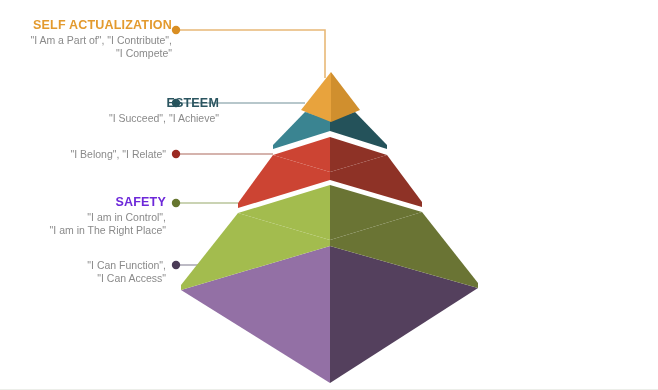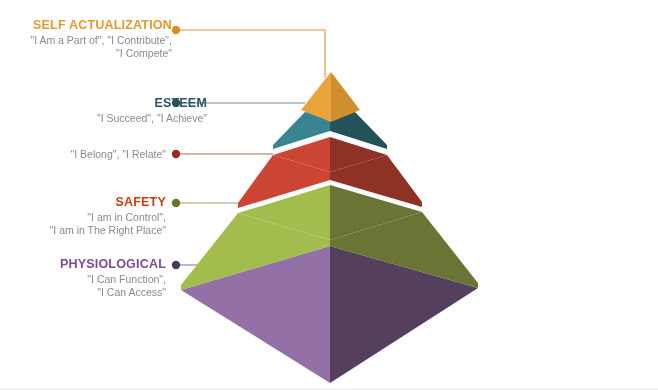--- a/index.html
+++ b/index.html
@@ -39,21 +39,21 @@
   .label-sub {
     display: block;
     font-size: 10.5px;
     color: #8a8a8a;
     margin-top: 2px;
     white-space: pre-line;
     line-height: 1.25;
   }
   
   #lbl-self   { left: 0px;  top: 18px;  width: 172px; }
-  #lbl-esteem { left: 0px;  top: 96px;  width: 166px; padding-left: 41px; }
+  #lbl-esteem { left: 12px;  top: 96px;  width: 166px; padding-left: 41px; }
   #lbl-belong { left: 0px;  top: 146px; width: 166px; }
   #lbl-safety { left: 0px;  top: 195px; width: 166px; }
   #lbl-physio { left: 0px;  top: 257px; width: 166px; }
   .bottom-rule {
     position: absolute;
     left: 0;
     bottom: 0;
     width: 658px;
     height: 1px;
     background: #eceee9;
@@ -123,26 +123,25 @@
   <div class="label-block" id="lbl-esteem">
     <span class="label-title" style="color: rgb(43, 85, 96);">ESTEEM</span>
     <span class="label-sub">"I Succeed", "I Achieve"</span>
   </div>
 
   <div class="label-block" id="lbl-belong">
     <span class="label-sub">"I Belong", "I Relate"</span>
   </div>
 
   <div class="label-block" id="lbl-safety">
-    <span class="label-title" style="color: #c2410c;">SAFETY</span>
+    <span class="label-title" style="color: #6d28d9;">SAFETY</span>
     <span class="label-sub">"I am in Control",
 "I am in The Right Place"</span>
   </div>
 
   <div class="label-block" id="lbl-physio">
-    <span class="label-title" style="color: rgb(123, 76, 150);">PHYSIOLOGICAL</span>
     <span class="label-sub">"I Can Function",
 "I Can Access"</span>
   </div>
 
   <div class="bottom-rule"></div>
 
 </div>
 
 </body></html>

